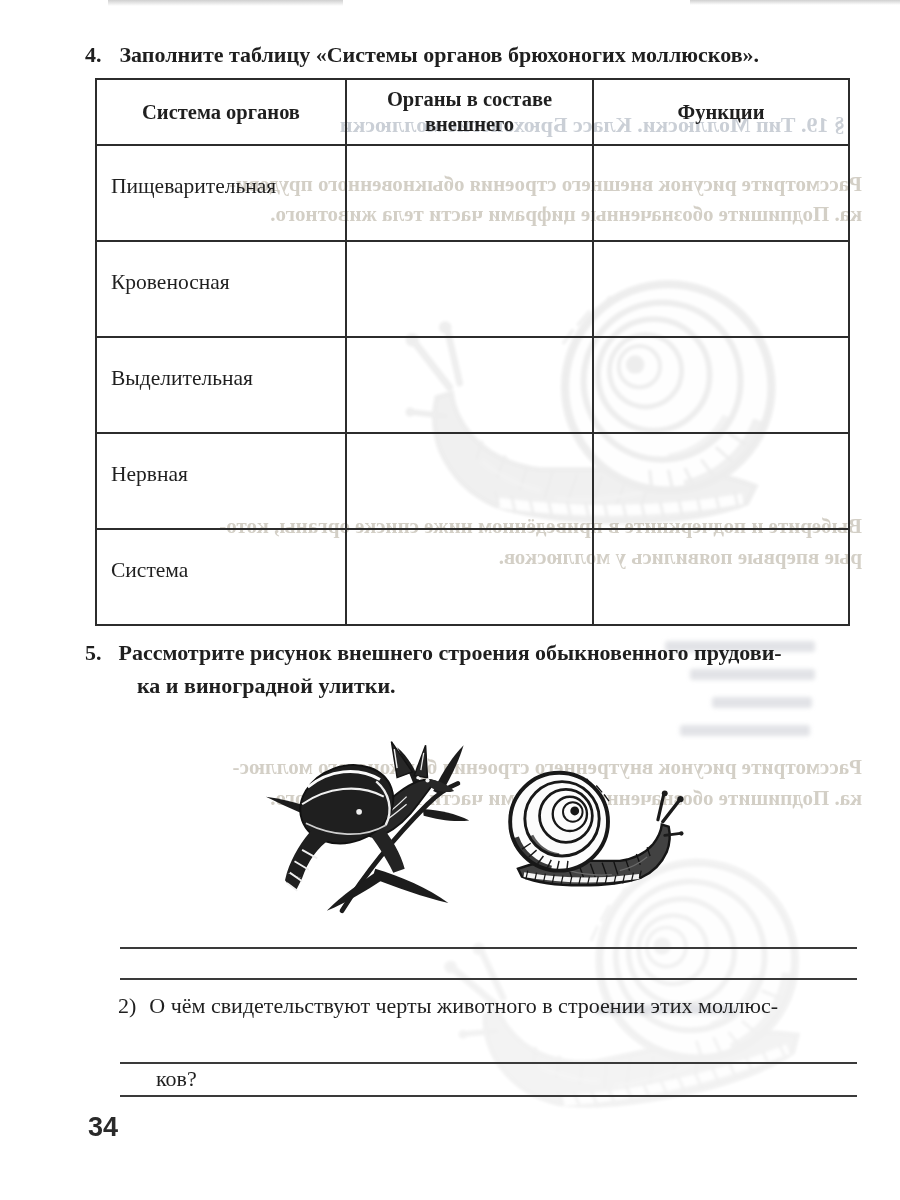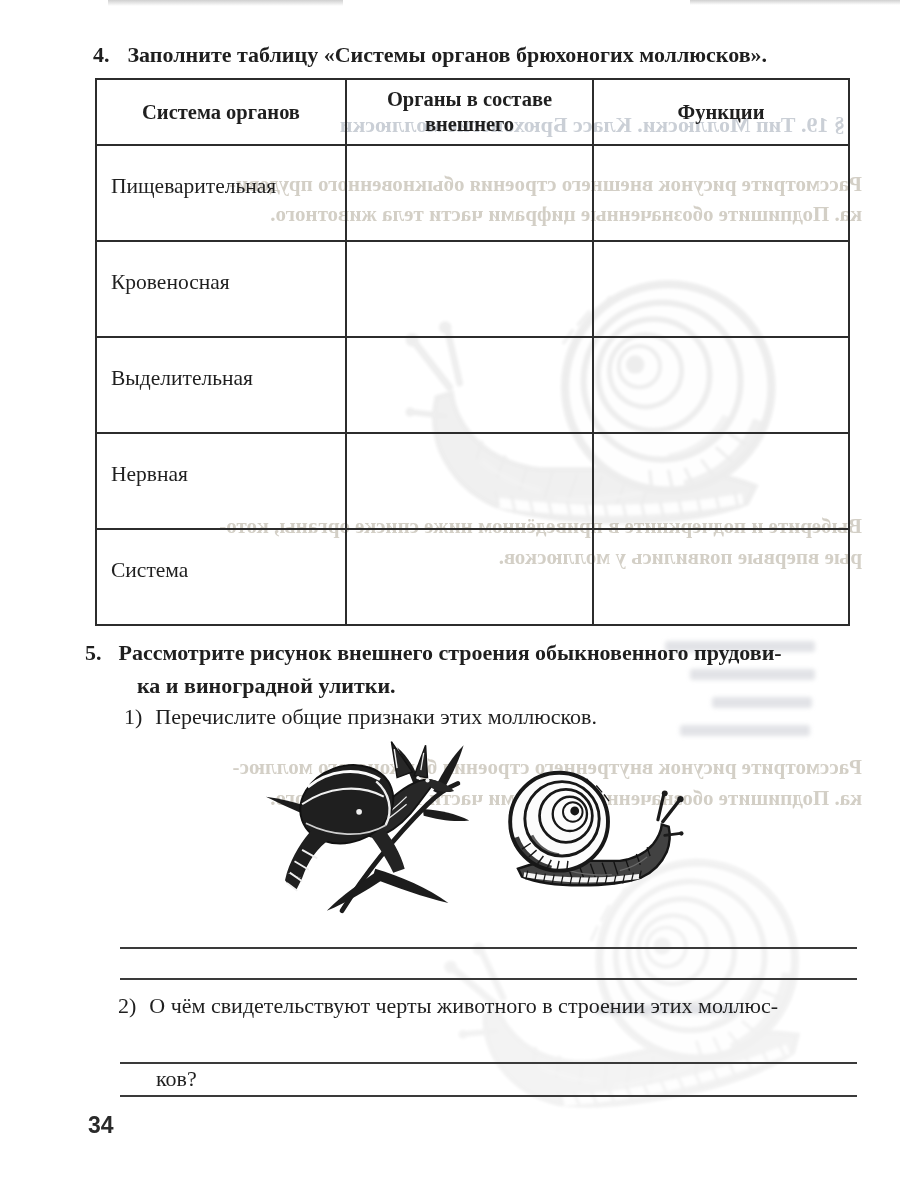--- a/index.html
+++ b/index.html
@@ -18,21 +18,21 @@
   table.otable{position:absolute;left:95px;top:78px;width:753px;height:548px;
     border-collapse:collapse;table-layout:fixed;}
   table.otable th,table.otable td{border:2px solid #2c2c2c;background:transparent;}
   table.otable th{font-size:20.5px;font-weight:bold;text-align:center;
     vertical-align:middle;line-height:1.2;padding:0 14px;height:64px;}
   table.otable td{font-size:21.5px;vertical-align:top;text-align:left;
     padding:28px 6px 0 14px;font-weight:normal;}
   .ansline{position:absolute;height:0;border-top:2px solid #3a3a3a;}
   .pagenum{position:absolute;left:88px;top:1112px;
     font-family:"Liberation Sans","DejaVu Sans",sans-serif;
-    font-weight:bold;font-size:23px;color:#2a2a2a;}
+    font-weight:bold;font-size:27px;color:#2a2a2a;}
   
   .bleedlayer{position:absolute;inset:0;z-index:1;pointer-events:none;}
   .bleed-txt{
     position:absolute;transform:scaleX(-1);white-space:nowrap;
     font-weight:bold;filter:blur(0.7px);
   }
   .bleed-blue{color:rgba(122,136,152,0.40);}
   .bleed-tan{color:rgba(150,140,120,0.42);}
   .bleed-bar{position:absolute;background:rgba(150,156,168,0.28);filter:blur(2px);border-radius:3px;}
   .bleed-snail{position:absolute;opacity:0.07;filter:blur(1.5px);transform:scaleX(-1);}
@@ -137,21 +137,21 @@
     <div class="bleed-txt bleed-tan" style="left:62px;top:786px;width:800px;font-size:21px;">ка. Подпишите обозначенные цифрами части тела животного.</div>
 
     <svg class="bleed-snail2" style="left:425px;top:845px;width:450px;height:295px;" viewBox="0 0 230 150">
         <use href="#sym-grape-snail"></use>
       </svg>
     <div class="bleed-bar" style="left:595px;top:1005px;width:140px;height:9px;"></div>
   </div>
 
   <div class="content">
 
-    <div class="abs task-head" style="left:85px;top:40px;margin-left:8px;">
+    <div class="abs task-head" style="left:85px;top:40px;">
       <span class="num">4.</span><span style="display:inline-block;width:18px;"></span><span>Заполните таблицу «Системы органов брюхоногих моллюсков».</span>
     </div>
 
     <table class="otable">
       <colgroup>
           <col style="width:250px">
           <col style="width:247px">
           <col style="width:256px">
         </colgroup>
       <tbody>
@@ -187,23 +187,20 @@
         </tr>
       </tbody>
     </table>
 
     <div class="abs task-head" style="left:85px;top:638px;">
       <span class="num">5.</span><span style="display:inline-block;width:17px;"></span><span>Рассмотрите рисунок внешнего строения обыкновенного прудови-</span>
     </div>
     <div class="abs task-head" style="left:137px;top:671px;">
       <span>ка и виноградной улитки.</span>
     </div>
-    <div class="abs task-sub" style="left:124px;top:702px;">
-      <span>1)</span><span style="display:inline-block;width:13px;"></span><span>Перечислите общие признаки этих моллюсков.</span>
-    </div>
 
     <div class="figure">
       <svg class="snail" style="left:12px;top:0;width:228px;height:202px;" viewBox="0 0 240 210">
           <use href="#sym-pond-snail"></use>
         </svg>
       <svg class="snail" style="left:238px;top:32px;width:225px;height:147px;" viewBox="0 0 230 150">
           <use href="#sym-grape-snail"></use>
         </svg>
     </div>
 

